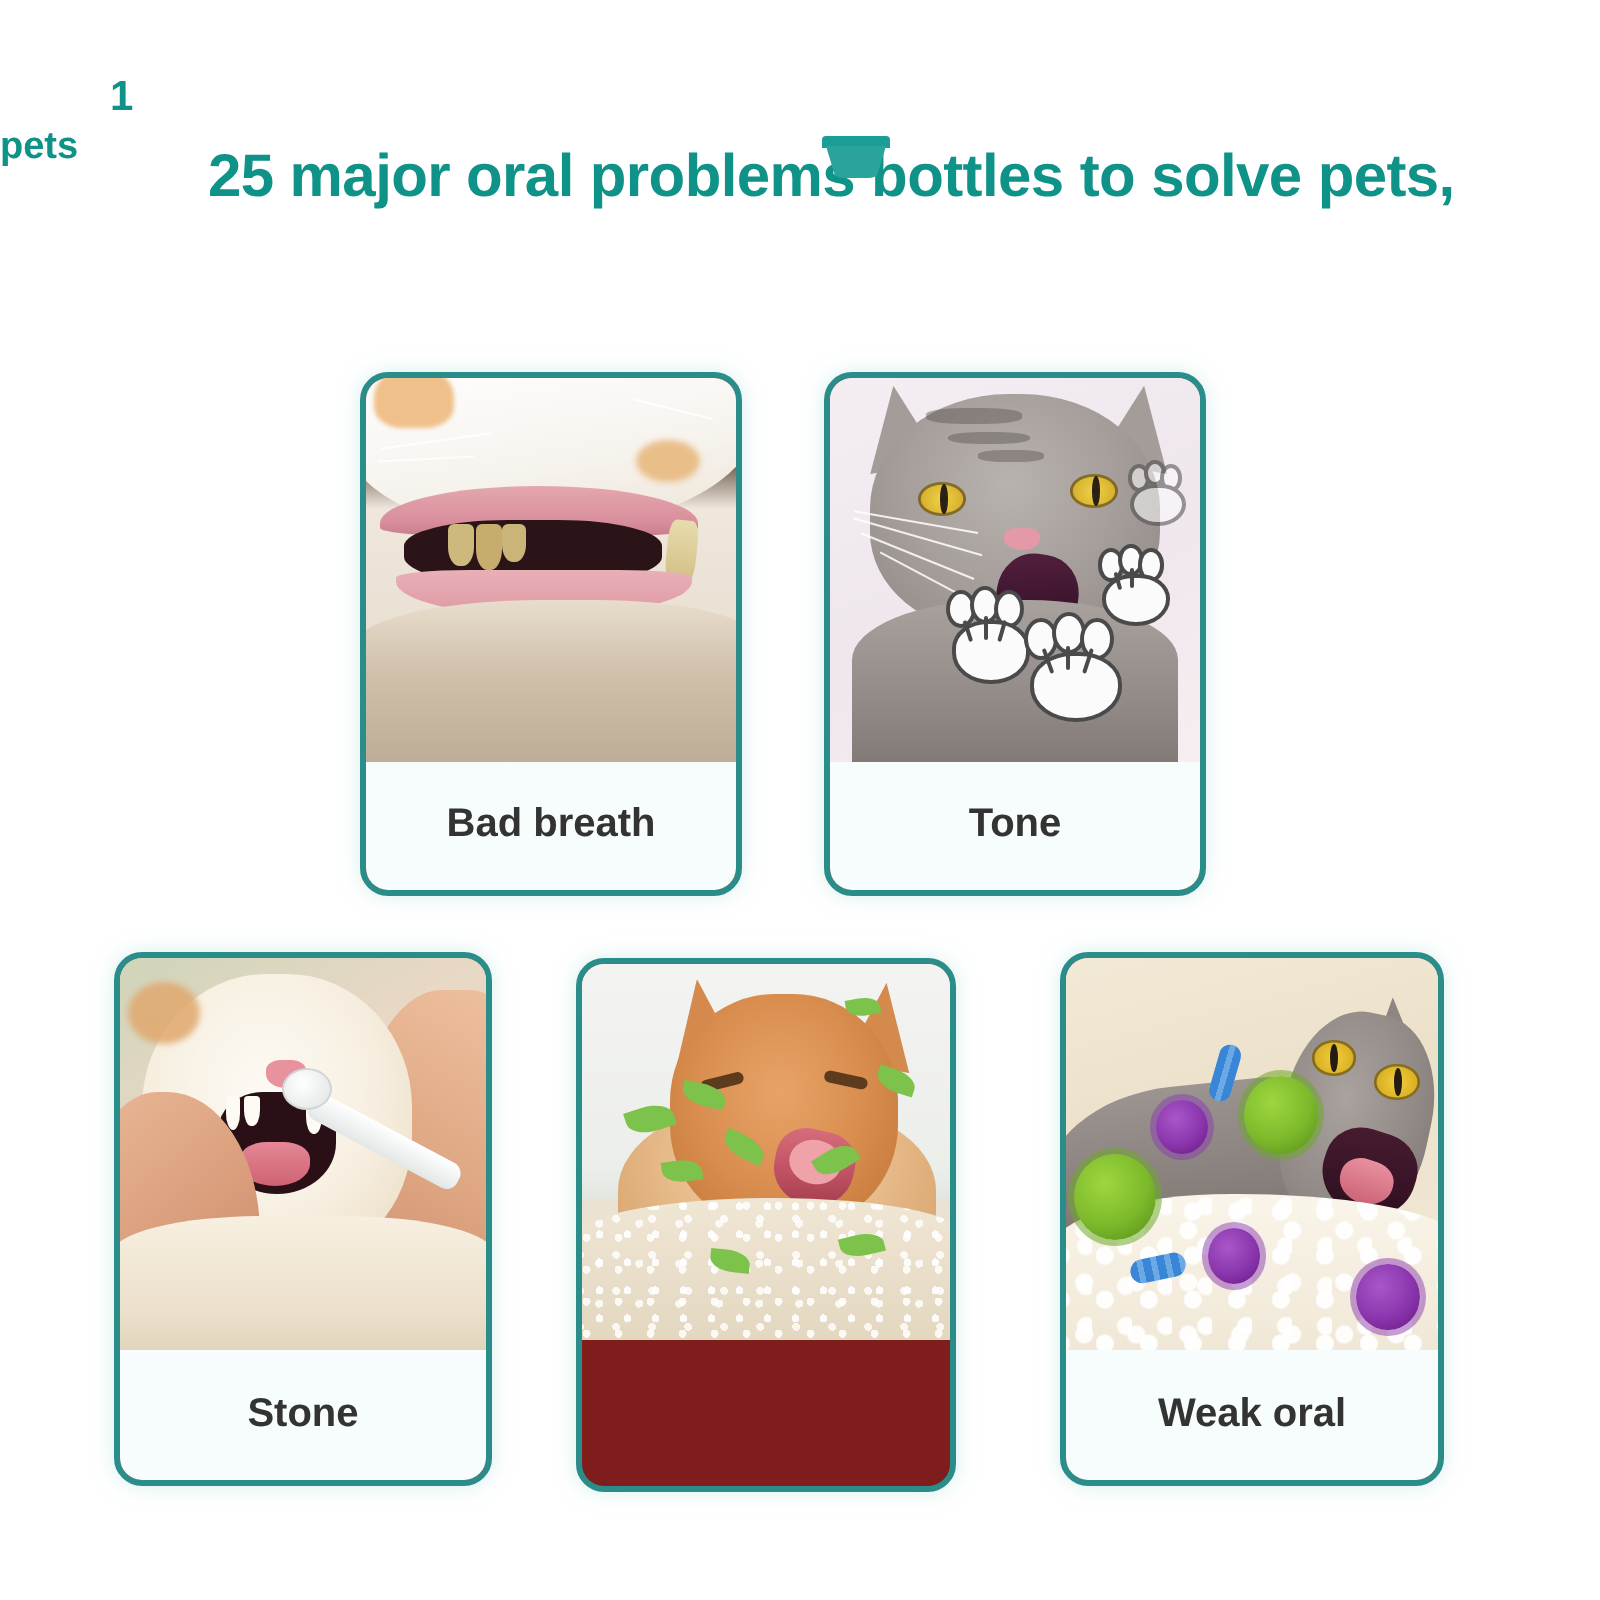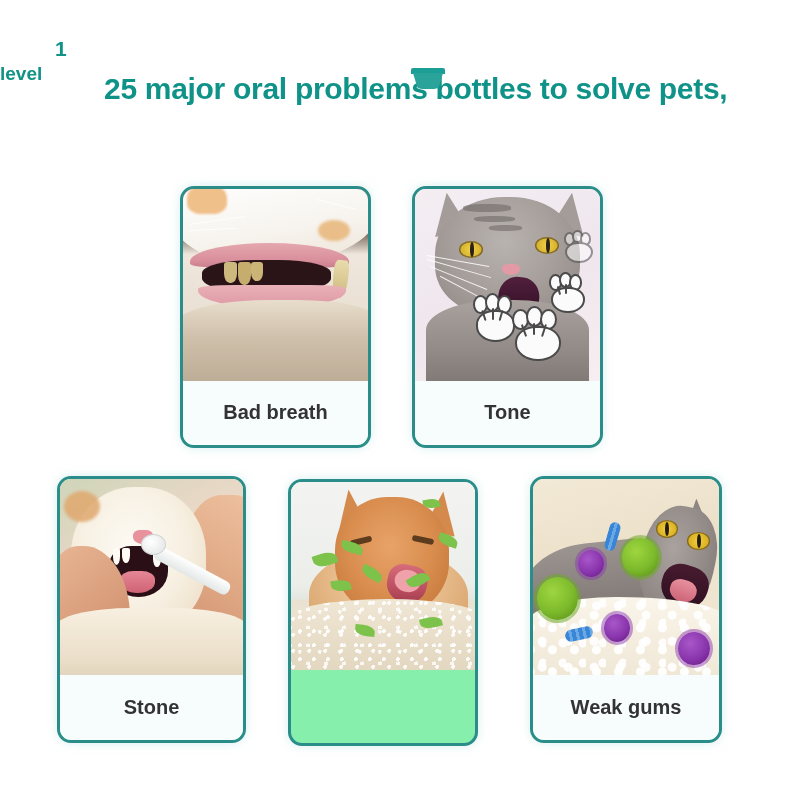--- a/index.html
+++ b/index.html
@@ -50,21 +50,21 @@
     border-radius:0 0 9px 9px;
     clip-path:polygon(0 0,100% 0,84% 100%,16% 100%);
   }
 
   
   .card{
     position:absolute;
     box-sizing:border-box;
     border:3px solid #2a8d8a;
     border-radius:14px;
-    background:#86efac;
+    background:#7f1d1d;
     overflow:hidden;
     box-shadow:0 0 10px rgba(180,225,222,.55);
   }
   .card .photo{
     position:absolute;left:0;top:0;width:100%;
     overflow:hidden;
     background:#e9e9e9;
   }
   .card .caption{
     position:absolute;left:0;bottom:0;width:100%;
@@ -271,21 +271,21 @@
 </head>
 <body>
 
 <div class="page">
 
   <div class="header">
 
     <div class="level-badge">
       <span class="level-num">1</span>
     </div>
-    <div class="level-word">level</div>
+    <div class="level-word">pets</div>
 
     <div class="title">25 major oral problems bottles to solve pets,</div>
 
     <div class="cup-mark">
       <div class="rim"></div>
       <div class="body"></div>
     </div>
   </div>
 
   <div class="card" id="card-bad-breath">
@@ -451,17 +451,17 @@
         <div class="germ green" style="left:2%;top:50%;width:22%;height:22%;"></div>
         <div class="germ green" style="left:48%;top:30%;width:20%;height:20%;"></div>
         <div class="germ purple" style="left:24%;top:36%;width:14%;height:14%;"></div>
         <div class="germ purple" style="left:38%;top:69%;width:14%;height:14%;"></div>
         <div class="germ purple" style="left:78%;top:78%;width:17%;height:17%;"></div>
         <div class="bacteria" style="left:40%;top:22%;width:6%;height:15%;transform:rotate(16deg);"></div>
         <div class="bacteria" style="left:17%;top:76%;width:15%;height:6%;transform:rotate(-12deg);"></div>
       </div>
     </div>
     <div class="caption">
-      <span class="caption-text">Weak gums</span>
+      <span class="caption-text">Weak oral</span>
     </div>
   </div>
 
 </div>
 
 </body></html>

